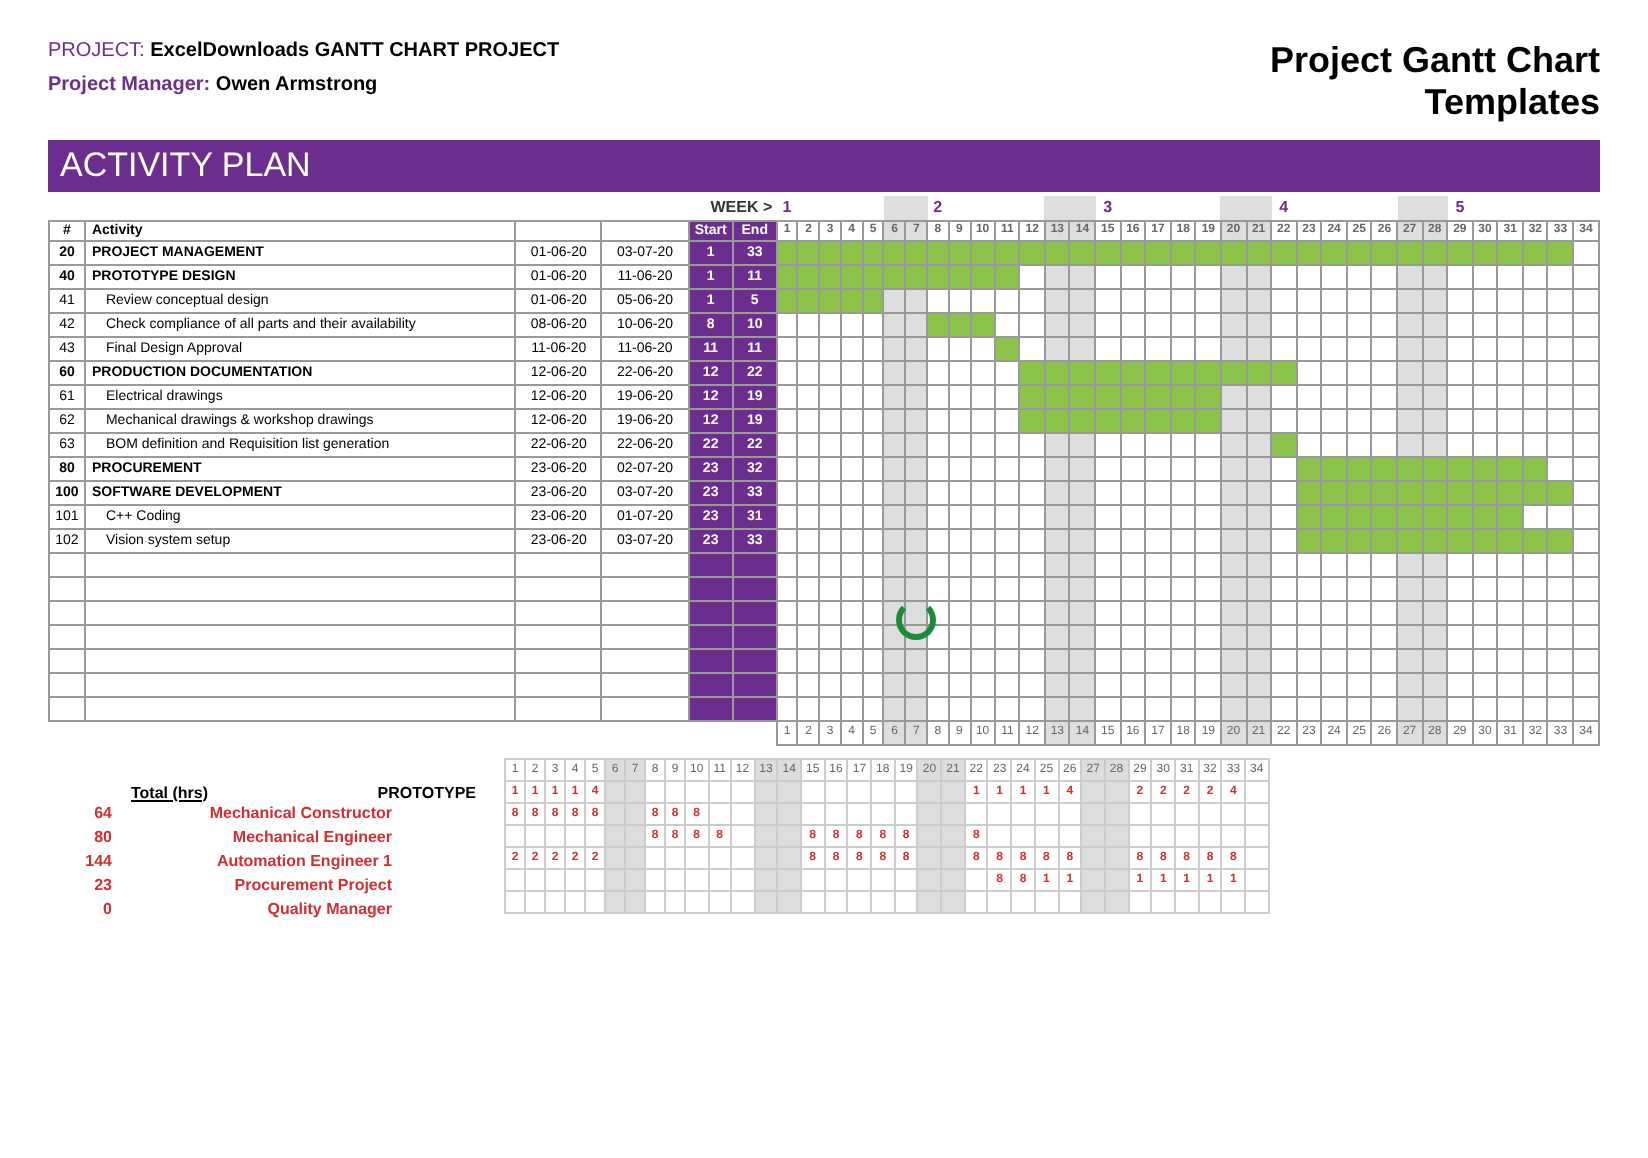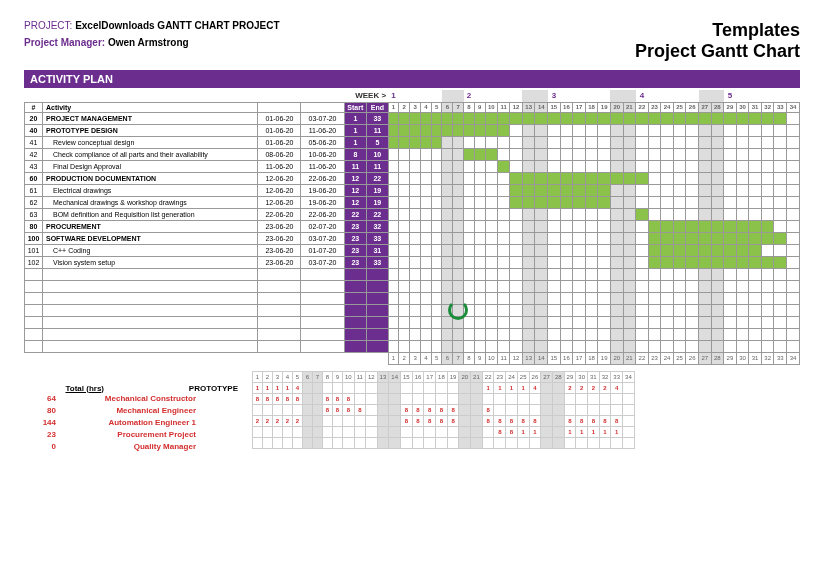--- a/index.html
+++ b/index.html
@@ -5,21 +5,21 @@
 *{box-sizing:border-box;margin:0;padding:0}
 body{font-family:Arial,sans-serif;font-size:8px;background:#fff;width:824px}
 .container{padding:20px 24px}
 .hdr{display:flex;justify-content:space-between;margin-bottom:8px}
 .hdr-l{font-size:10px}
 .proj{font-weight:normal;color:#6b2d8e}
 .proj-v{font-weight:bold;color:#000}
 .mgr{margin-top:6px;font-weight:bold;color:#6b2d8e}
 .mgr-v{font-weight:bold;color:#000}
 .hdr-r{font-size:18px;font-weight:bold;text-align:right}
-.band{background:#6b2d8e;color:#fff;font-weight:bold;font-size:11px;padding:3px 6px;margin-top:2px}
+.band{background:#6b2d8e;color:#fff;font-weight:normal;font-size:17px;padding:3px 6px;margin-top:2px}
 .grid{margin-top:2px}
 table{border-collapse:collapse;width:100%}
 td,th{border:1px solid #999;padding:1px 2px;font-size:7px;height:12px;overflow:hidden;white-space:nowrap}
 th{height:10px}
 .num{width:16px;text-align:center}
 .act{width:200px;text-align:left;padding-left:3px}
 .d1,.d2{width:40px;text-align:center}
 .se{width:20px;background:#6b2d8e;color:#fff;text-align:center;font-weight:bold}
 .day{width:10px;text-align:center;font-size:6px;color:#666}
 .wkend{background:#ddd}
@@ -40,22 +40,22 @@
 </head>
 <body>
 
 <div class="container">
  <div class="hdr">
   <div class="hdr-l">
    <div><span class="proj">PROJECT:</span> <span class="proj-v">ExcelDownloads GANTT CHART PROJECT</span></div>
    <div class="mgr"><span>Project Manager:</span> <span class="mgr-v">Owen Armstrong</span></div>
   </div>
   <div class="hdr-r">
+   <div>Project Gantt Chart</div>
    <div>Templates</div>
-   <div>Project Gantt Chart</div>
   </div>
  </div>
  <div class="band">ACTIVITY PLAN</div>
  <div class="grid">
   <table id="gantt">
         <tbody>
           <tr>
             <td class="nb" colspan="4"></td>
             <td class="nb wklbl2" colspan="2" style="text-align:right">WEEK &gt;</td>
             <td class="day  wklbl">1</td>

